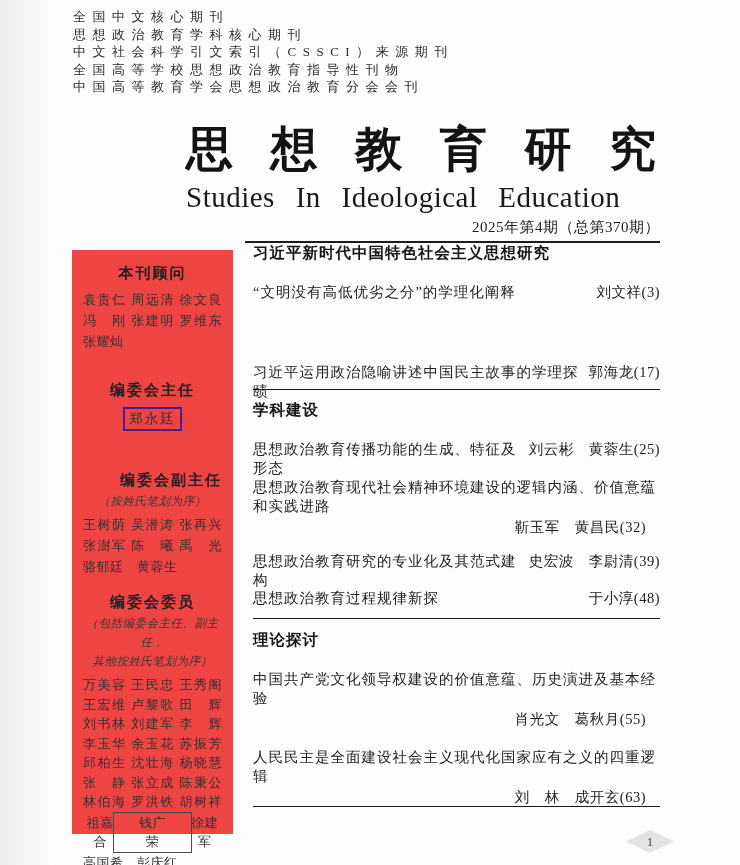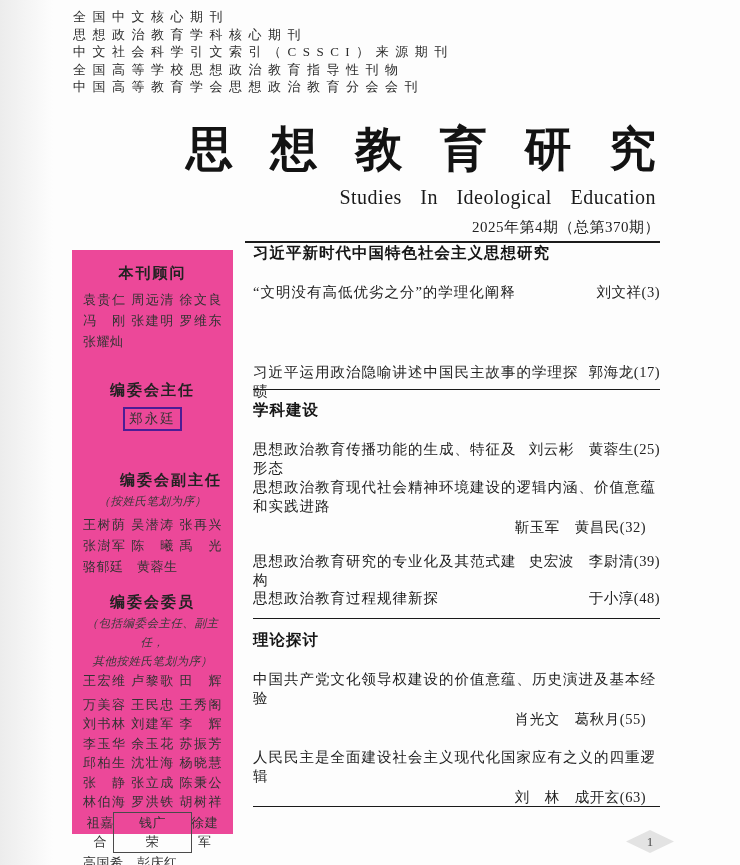--- a/index.html
+++ b/index.html
@@ -28,36 +28,36 @@
 
   
   .title-row {
     position:absolute; left:186px; top:123px; width:470px;
     display:flex; justify-content:space-between;
     font-size:47px; font-weight:bold; color:#131313;
     line-height:52px;
   }
   .subtitle {
     position:absolute; left:186px; top:180px; width:470px;
-    text-align:right; font-size:20px; color:#1a1a1a;
+    text-align:left; font-size:29px; color:#1a1a1a;
     word-spacing:13px; letter-spacing:0.5px; line-height:34px;
     white-space:nowrap;
   }
   .issue {
     position:absolute; left:245px; top:218px; width:415px;
     text-align:right; font-size:15px; letter-spacing:0.5px;
     padding-bottom:4px; border-bottom:2px solid #1c1c1c;
     color:#222;
   }
 
   
   .sidebar {
     position:absolute; left:72px; top:250px;
     width:161px; height:584px;
-    background:#ec4899;
+    background:#ef4444;
     box-sizing:border-box;
     padding:14px 11px 0 11px;
     text-align:center;
     color:#333;
   }
   .sb-heading {
     font-family:"Liberation Sans", sans-serif;
     font-weight:bold; font-size:15px; letter-spacing:2px;
     color:#222; line-height:18px;
   }
@@ -147,22 +147,22 @@
     <div class="sb-heading" style="margin-top:40px; margin-bottom:3px;text-align:right;">编委会副主任</div>
     <div class="sb-note">（按姓氏笔划为序）</div>
     <div class="sb-row" style="margin-top:3px;">王树荫 吴潜涛 张再兴</div>
     <div class="sb-row">张澍军 陈　曦 禹　光</div>
     <div class="sb-row partial">骆郁廷　黄蓉生</div>
 
     <div class="members">
       <div class="sb-heading" style="margin-top:16px; margin-bottom:3px;">编委会委员</div>
       <div class="sb-note">（包括编委会主任、副主任，</div>
       <div class="sb-note">其他按姓氏笔划为序）</div>
+      <div class="sb-row" style="margin-top:4px;">万美容 王民忠 王秀阁</div>
       <div class="sb-row">王宏维 卢黎歌 田　辉</div>
-      <div class="sb-row" style="margin-top:4px;">万美容 王民忠 王秀阁</div>
       <div class="sb-row">刘书林 刘建军 李　辉</div>
       <div class="sb-row">李玉华 余玉花 苏振芳</div>
       <div class="sb-row">邱柏生 沈壮海 杨晓慧</div>
       <div class="sb-row">张　静 张立成 陈秉公</div>
       <div class="sb-row">林伯海 罗洪铁 胡树祥</div>
       <div class="sb-row-flex">
         <span>祖嘉合</span>
         <span class="sb-boxed">钱广荣</span>
         <span>徐建军</span>
       </div>

